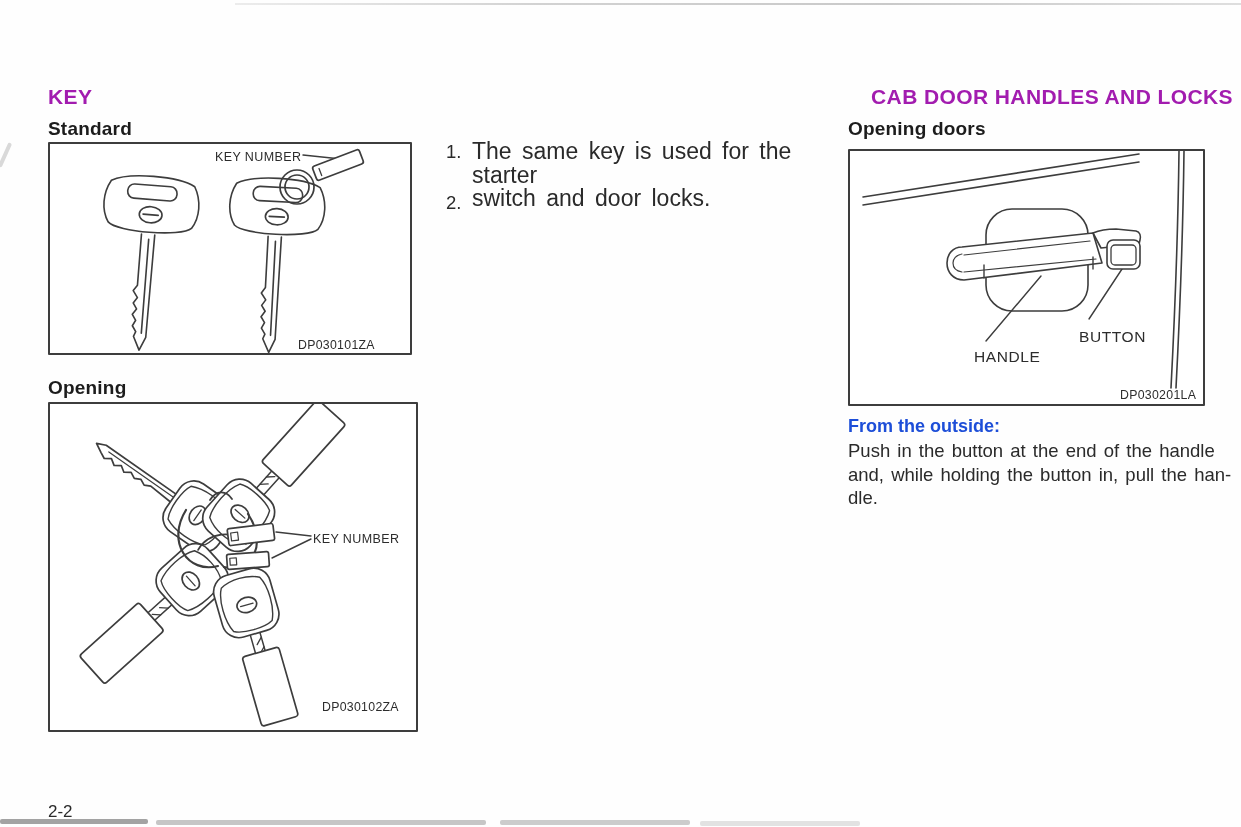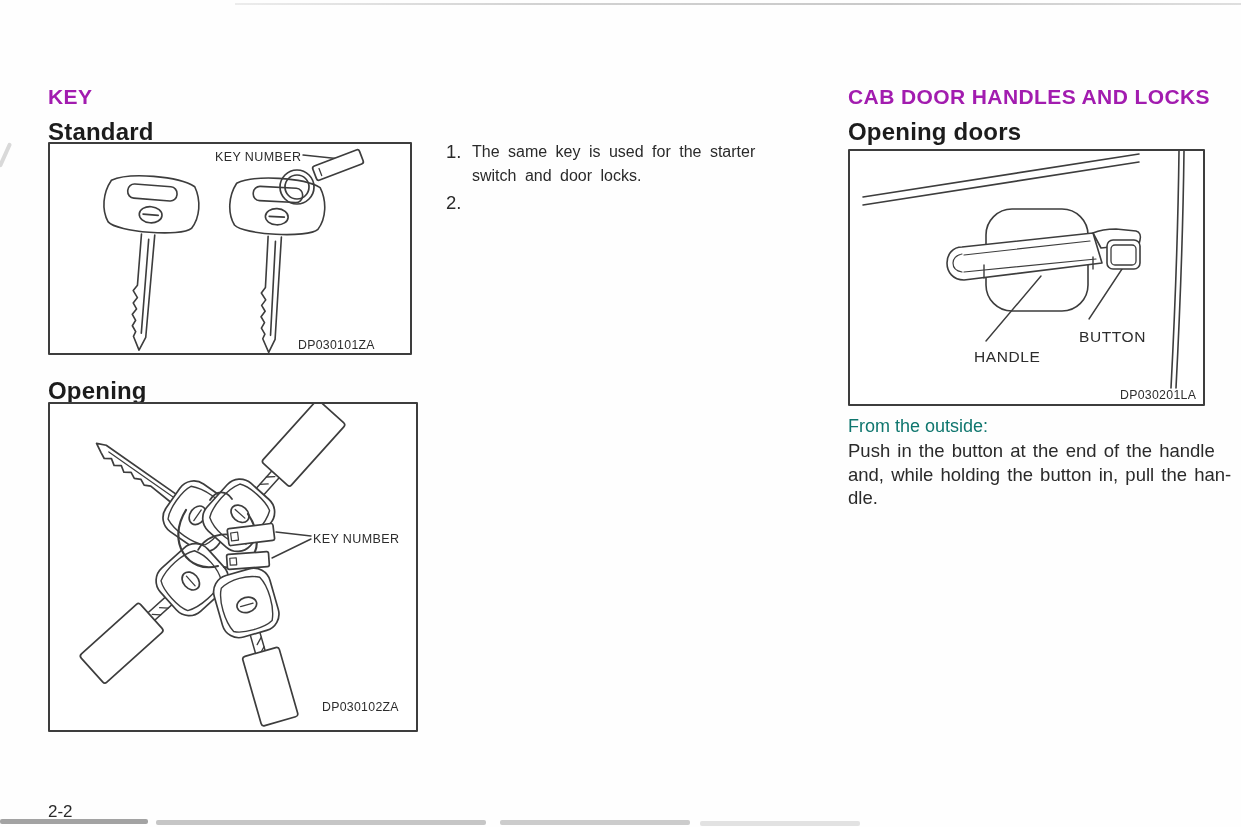--- a/index.html
+++ b/index.html
@@ -3,29 +3,29 @@
 <meta charset="utf-8">
 <style>
   html,body{margin:0;padding:0;}
   body{
     width:1241px;height:827px;overflow:hidden;background:#fefefe;
     font-family:"Liberation Sans","DejaVu Sans",sans-serif;
     color:#2a2a2a;position:relative;
   }
   .abs{position:absolute;}
   .h1{font-size:21px;font-weight:bold;color:#a21caf;letter-spacing:0.4px;white-space:nowrap;}
-  .h2{font-size:24px;font-weight:bold;color:#1c1c1c;letter-spacing:0.2px;white-space:nowrap;}
+  .h2{font-size:19px;font-weight:bold;color:#1c1c1c;letter-spacing:0.2px;white-space:nowrap;}
   .figure-box{border:2px solid #3d3d3d;background:#fff;border-radius:1px;}
   .figure-box svg{display:block;}
   .list-item{display:flex;align-items:flex-start;}
   .item-marker{width:26px;flex:none;font-size:18.5px;line-height:23.5px;color:#2a2a2a;}
-  .item-text{font-size:16px;line-height:23.5px;color:#2a2a2a;white-space:pre-line;}
+  .item-text{font-size:23px;line-height:23.5px;color:#2a2a2a;white-space:pre-line;}
   .sp-wide{word-spacing:4px;}
   .sp-mid{word-spacing:2px;}
-  .bold-lead{font-size:18px;font-weight:normal;color:#0f766e;white-space:nowrap;}
+  .bold-lead{font-size:18px;font-weight:bold;color:#1d4ed8;white-space:nowrap;}
   .body-text{font-size:18.5px;line-height:23.5px;color:#2a2a2a;white-space:pre-line;}
   .page-num{font-size:17px;color:#2a2a2a;}
   .fig-label{font-size:12.5px;letter-spacing:0.4px;fill:#2c2c2c;}
   .fig-label-lg{font-size:15.5px;letter-spacing:0.6px;fill:#2c2c2c;}
   .fig-code{font-size:12.3px;letter-spacing:0.3px;fill:#2c2c2c;}
   .scanline-top{height:2px;background:linear-gradient(to right,#ececec,#d2d2d2 30%,#c9c9c9 65%,#dedede);}
   .scanbar{height:5px;border-radius:2px;}
   .smudge{width:4px;height:26px;background:#d9d9d9;transform:rotate(24deg);border-radius:2px;}
 </style>
 </head>
@@ -142,21 +142,21 @@
 
 <div class="abs list-item" style="left:446px;top:140px;width:410px;">
   <div class="item-marker">1.</div>
   <div class="item-text sp-wide">The same key is used for the starter
 switch and door locks.</div>
 </div>
 <div class="abs list-item" style="left:446px;top:191px;width:410px;">
   <div class="item-marker">2.</div>
 </div>
 
-<div class="abs h1" style="left:848px;top:85px;">CAB DOOR HANDLES AND LOCKS</div>
+<div class="abs h1" style="left:871px;top:85px;">CAB DOOR HANDLES AND LOCKS</div>
 <div class="abs h2" style="left:848px;top:118px;text-align:center;">Opening doors</div>
 
 <div class="abs figure-box" style="left:848px;top:149px;width:353px;height:253px;">
   <svg viewBox="0 0 353 253" width="353" height="253">
     <g stroke="#3d3d3d" stroke-width="1.6" fill="none" stroke-linejoin="round" stroke-linecap="round">
       <g>
         <line x1="13" y1="46" x2="289" y2="3"></line>
         <line x1="13" y1="54" x2="289" y2="11"></line>
       </g>
       <g>

